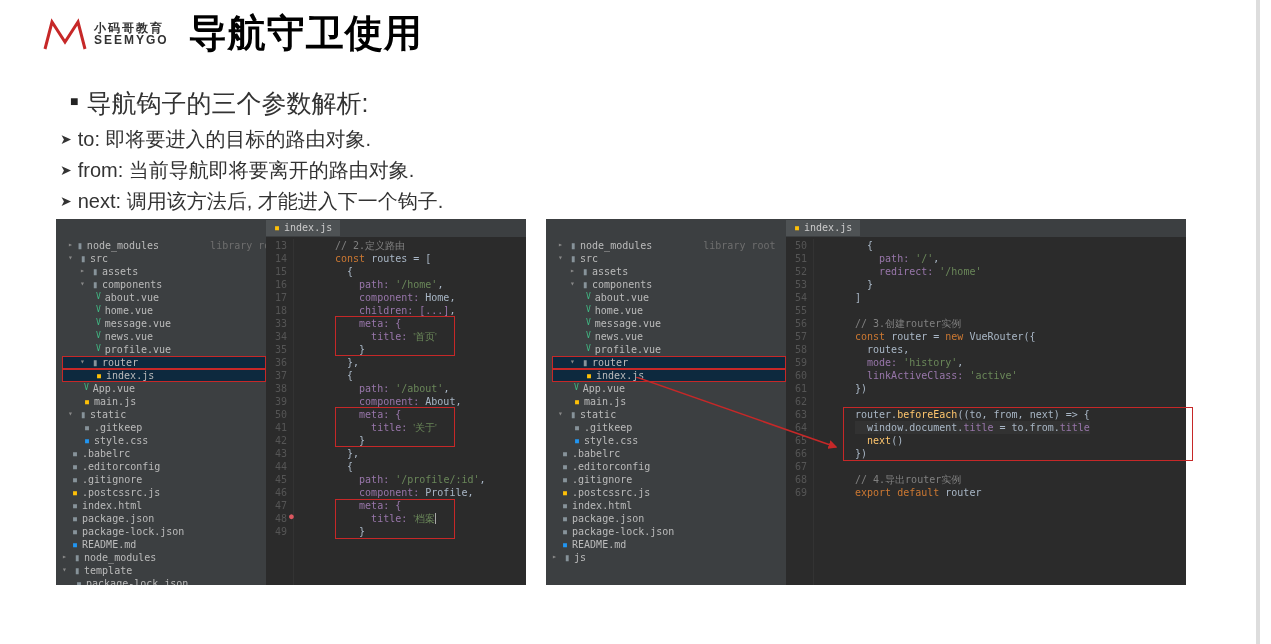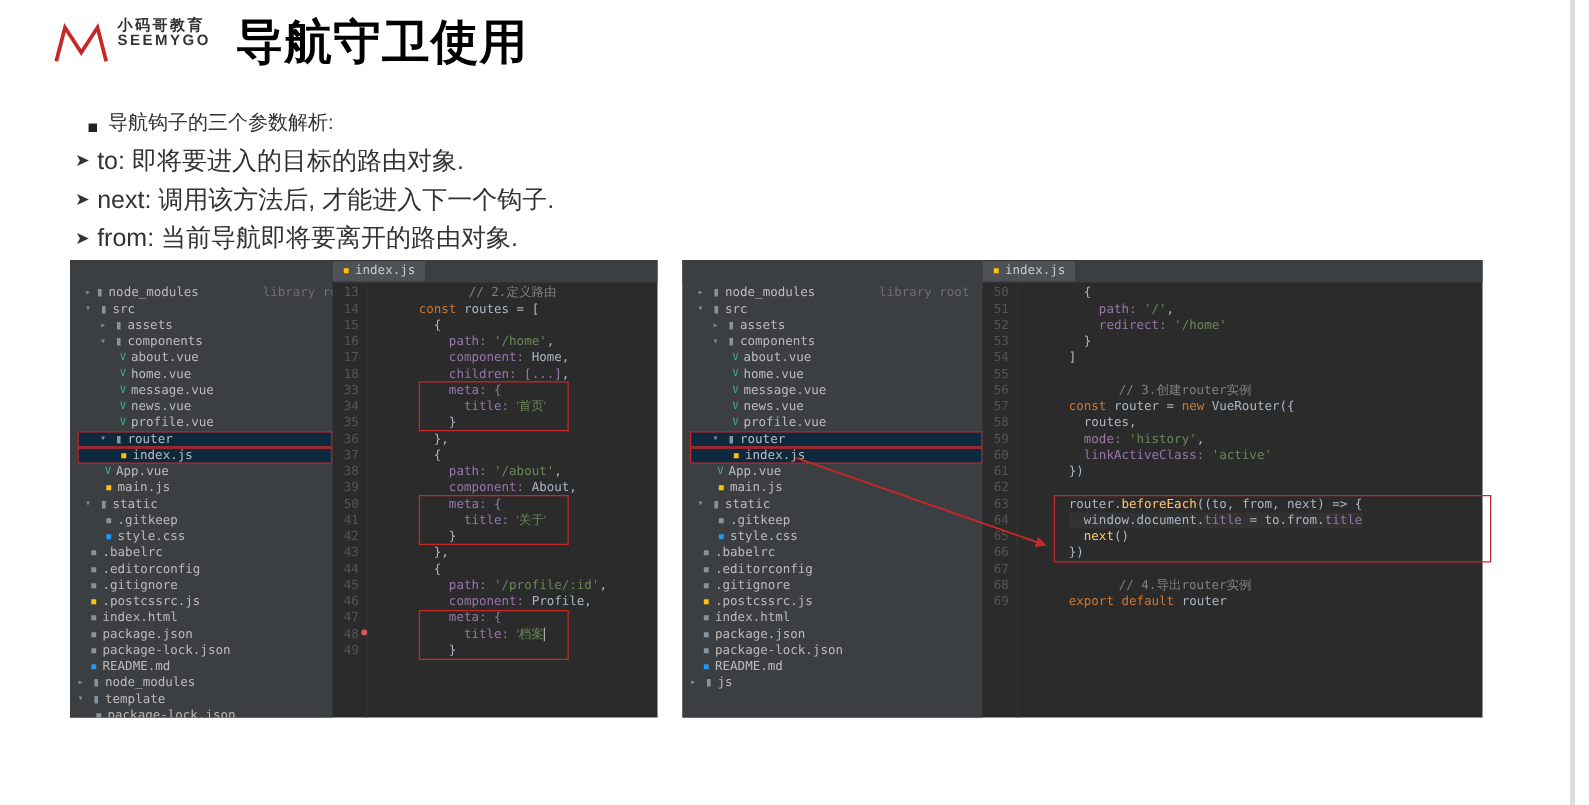--- a/index.html
+++ b/index.html
@@ -19,21 +19,21 @@
     border-right: 4px solid #ddd;
   }
   .header {
     display: flex;
     align-items: center;
     gap: 20px;
     padding: 8px 30px 8px 40px;
   }
   .logo {
     display: flex;
-    align-items: flex-start;
+    align-items: center;
     gap: 4px;
   }
   .logo-svg { width: 50px; height: 40px; }
   .logo-text { display: flex; flex-direction: column; line-height: 1; }
   .logo-cn { font-size: 12px; letter-spacing: 2px; color: #333; font-weight: 600; }
   .logo-en { font-size: 12px; letter-spacing: 2px; color: #333; font-weight: 800; }
   .title {
     font-size: 38px;
     font-weight: 800;
     color: #000;
@@ -82,23 +82,23 @@
     margin-left: 20px;
   }
   .bullet-arrow::before {
     content: "➤";
     color: #333;
     font-size: 14px;
     margin-top: 5px;
   }
   .bullet-l1r {
     display: flex;
-    align-items: center;
+    align-items: flex-start;
     gap: 8px;
-    font-size: 16px;
+    font-size: 25px;
     color: #333;
     margin-bottom: 6px;
     margin-left: 30px;
   }
   .bullet-l1r::before {
     content: "■";
     color: #222;
     font-size: 14px;
     margin-top: 6px;
   }
@@ -150,21 +150,21 @@
     width: 28px; text-align: right; color: #555; padding-right: 6px;
     border-right: 1px solid #333;
   }
   .gutter div { height: 13px; }
   .code { padding-left: 10px; position: relative; }
   .code div { height: 13px; white-space: pre; }
   .tok-kw { color: #cc7832; }
   .tok-str { color: #6a8759; }
   .tok-str-zh { color: #6a8759; font-family: "SimSun", serif; }
   .tok-id { color: #a9b7c6; }
-  .tok-com { color: #808080; margin-left: 40px; }
+  .tok-com { color: #808080; }
   .tok-prop { color: #9876aa; }
   .tok-fn { color: #ffc66d; }
   .tok-param { color: #a9b7c6; }
   .red-box {
     position: absolute; border: 1px solid #c62828; pointer-events: none;
   }
   .watermark {
     position: absolute; color: #b85450; font-size: 9px; text-align: right;
     line-height: 1.2;
   }
@@ -195,24 +195,24 @@
 
   <div class="content">
     <div class="col-right">
       <div class="bullet-l1r">
           <span>导航钩子的三个参数解析:</span>
         </div>
       <div class="bullet-arrow">
           <span>to: 即将要进入的目标的路由对象.</span>
         </div>
       <div class="bullet-arrow">
+          <span>from: 当前导航即将要离开的路由对象.</span>
+        </div>
+      <div class="bullet-arrow">
           <span>next: 调用该方法后, 才能进入下一个钩子.</span>
-        </div>
-      <div class="bullet-arrow">
-          <span>from: 当前导航即将要离开的路由对象.</span>
         </div>
     </div>
   </div>
 
   <div class="ide-shots">
 
     <div class="ide left">
       <div class="ide-tabs">
         <span class="ide-left-label">▮ <span>Project</span> ▾</span>
         <div class="ide-tab">

